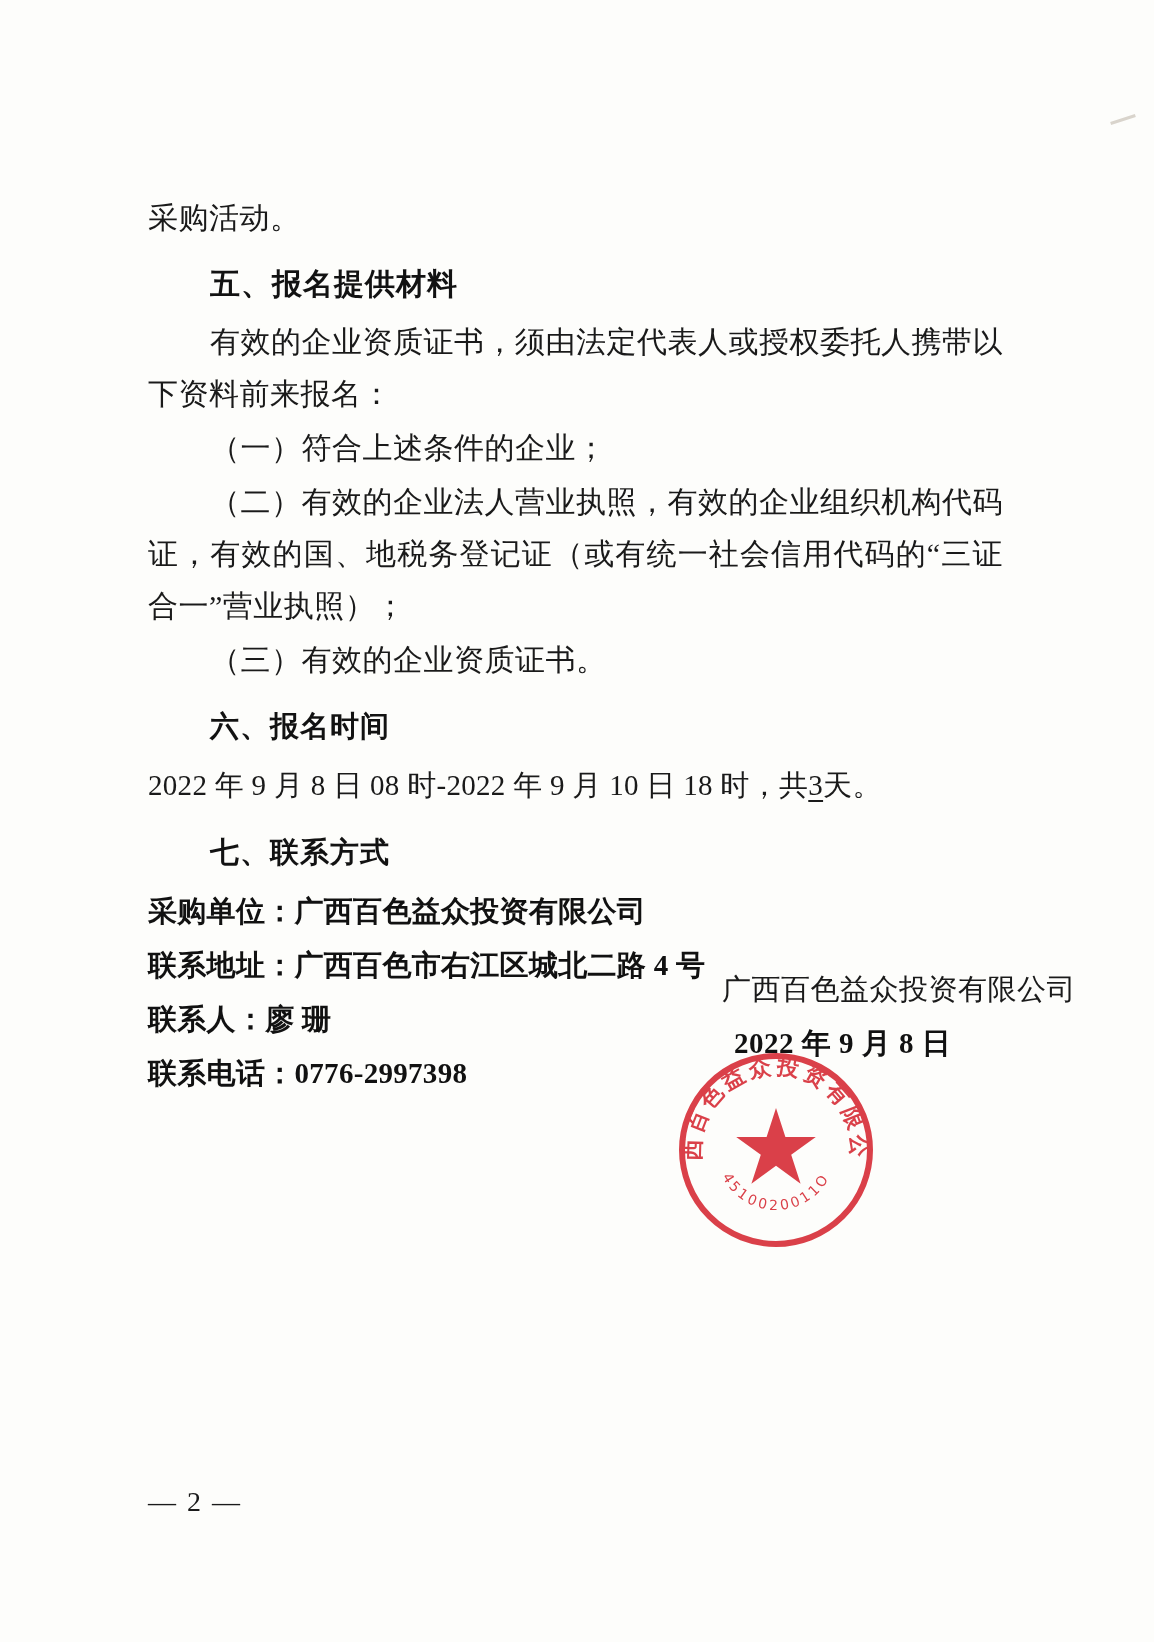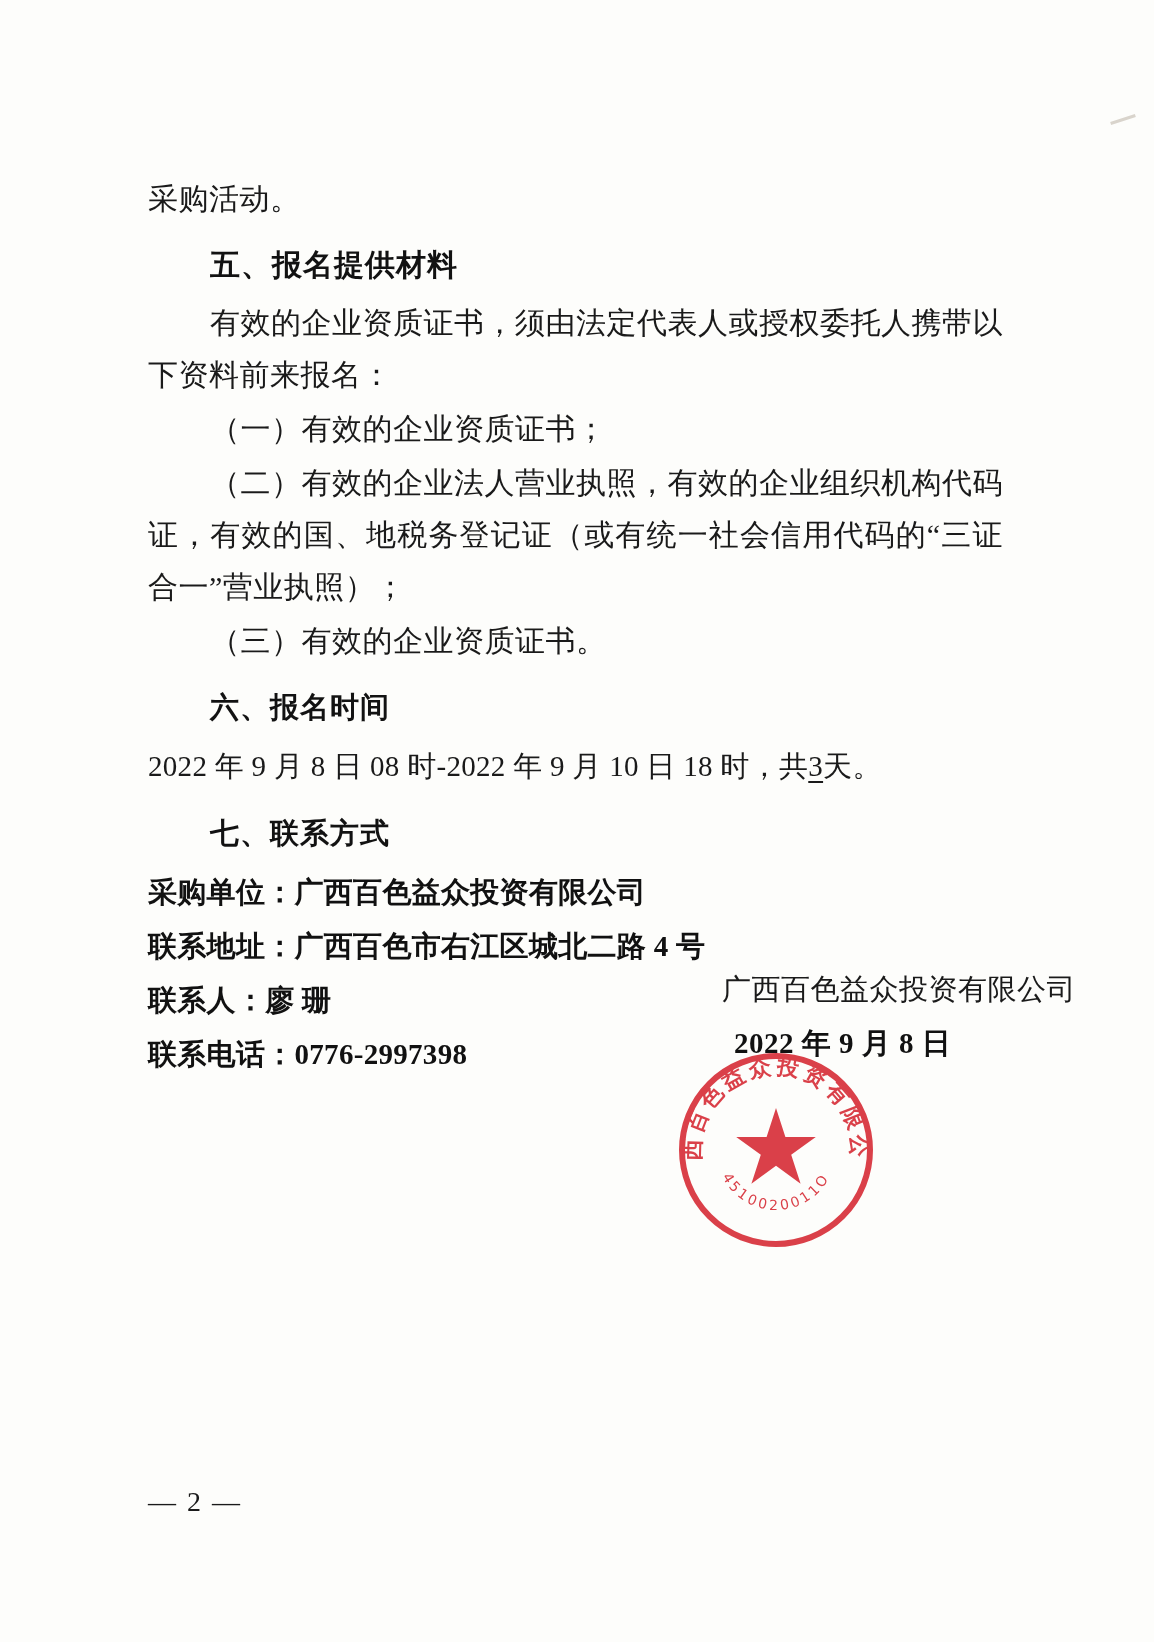--- a/index.html
+++ b/index.html
@@ -18,21 +18,21 @@
   .page {
     position: absolute;
     left: 0; top: 0;
     width: 1154px;
     height: 1642px;
     background: #fdfdfb;
   }
   .content {
     position: absolute;
     left: 148px;
-    top: 173px;
+    top: 192px;
     width: 855px;
   }
   .para {
     font-size: 30px;
     line-height: 52px;
     letter-spacing: 0.5px;
     margin: 0 0 2px 0;
     text-align: justify;
     color: #1a1a1a;
   }
@@ -129,21 +129,21 @@
 
   <div class="mark-tr"></div>
 
   <div class="content">
 
     <p class="para">采购活动。</p>
 
     <h2 class="heading">五、报名提供材料</h2>
 
     <p class="para indent">有效的企业资质证书，须由法定代表人或授权委托人携带以下资料前来报名：</p>
-    <p class="para indent">（一）有效的企业资质证书；</p>
+    <p class="para indent">（一）符合上述条件的企业；</p>
     <p class="para indent">（二）有效的企业法人营业执照，有效的企业组织机构代码证，有效的国、地税务登记证（或有统一社会信用代码的“三证合一”营业执照）；</p>
     <p class="para indent">（三）有效的企业资质证书。</p>
 
     <h2 class="heading heading-small">六、报名时间</h2>
 
     <p class="para datetime-line"><span>2022 年 9 月 8 日 08 时-2022 年 9 月 10 日 18 时，共</span><span class="underlined">3</span><span>天。</span></p>
 
     <h2 class="heading heading-small">七、联系方式</h2>
 
     <div class="contact-block">

